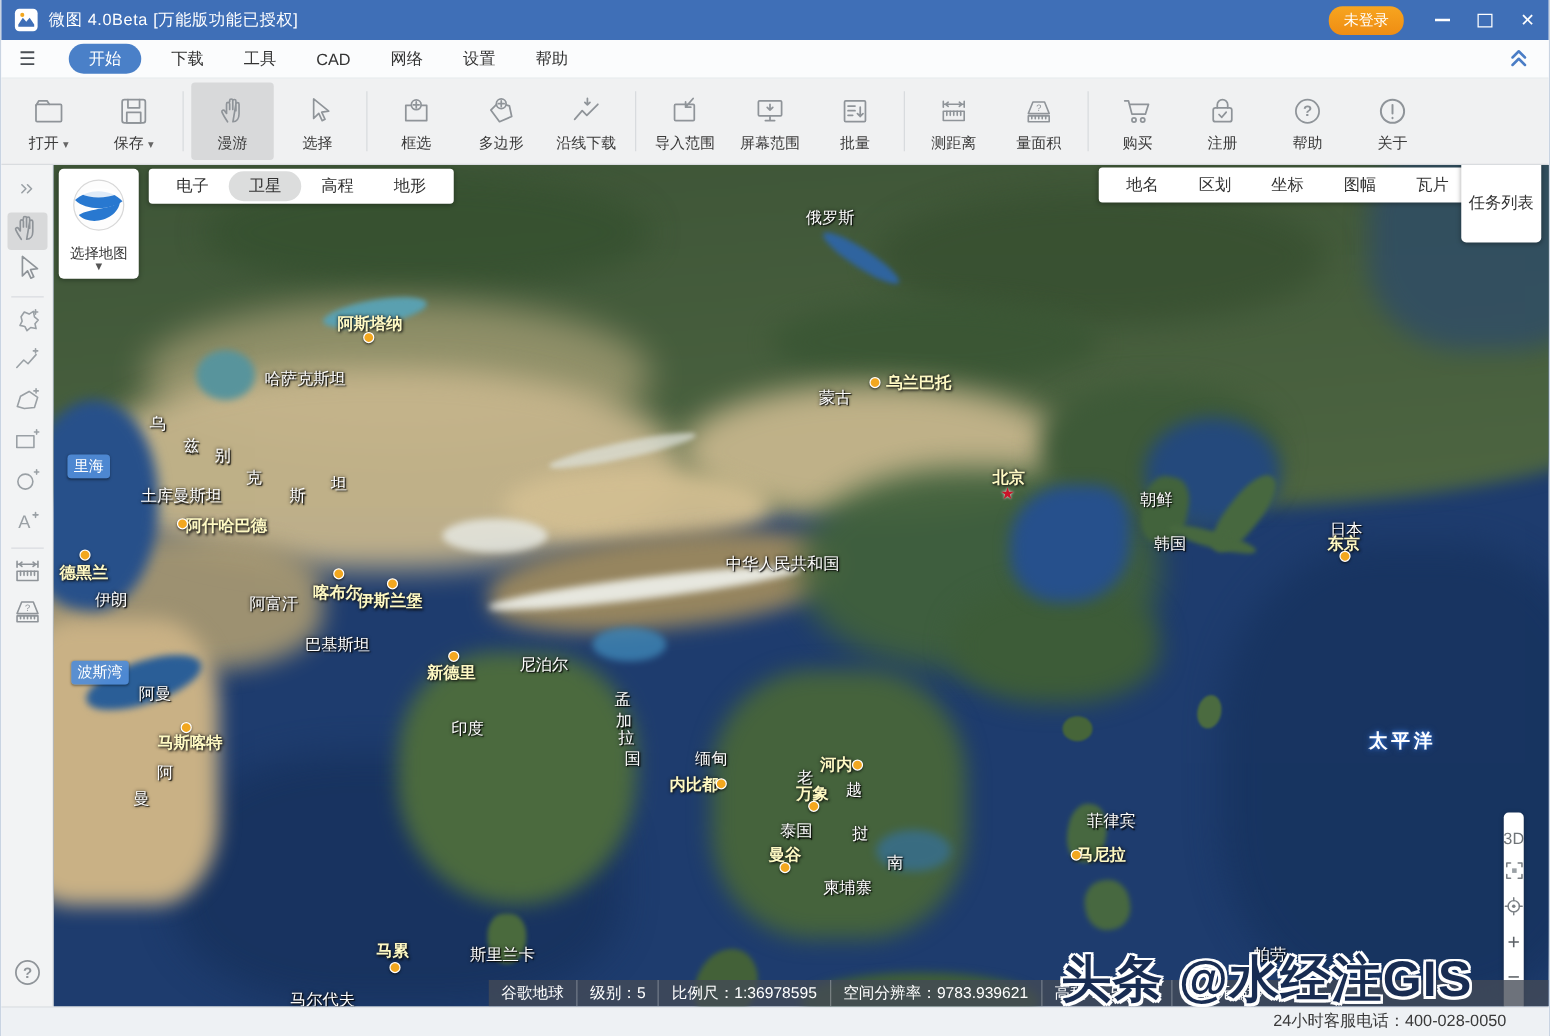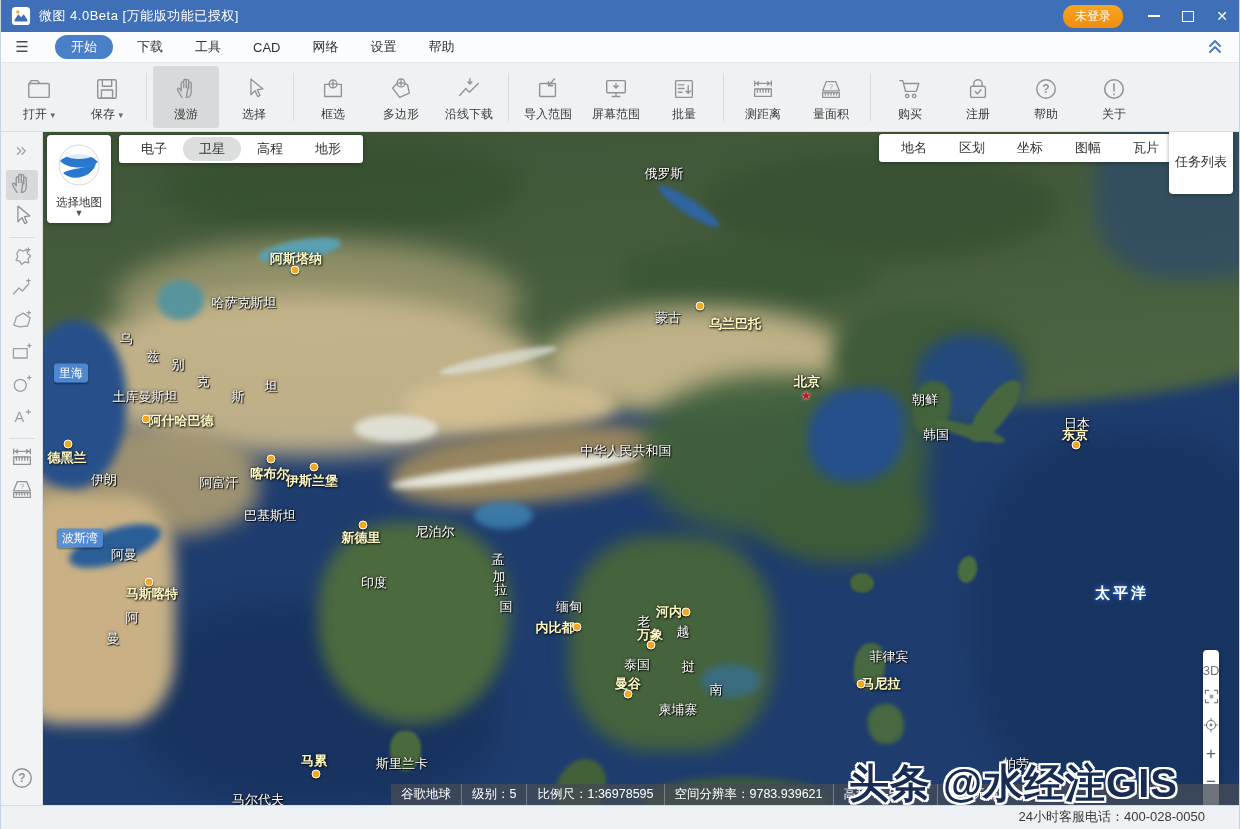--- a/index.html
+++ b/index.html
@@ -410,21 +410,21 @@
 
       <div id="labels">
           <span class="lbl place" style="left: 621px; top: 42px;">俄罗斯</span>
           <span class="lbl place" style="left: 201px; top: 171px;">哈萨克斯坦</span>
           <span class="lbl place" style="left: 625px; top: 186px;">蒙古</span>
           <span class="lbl place" style="left: 583px; top: 319px;">中华人民共和国</span>
           <span class="lbl place" style="left: 882px; top: 268px;">朝鲜</span>
           <span class="lbl place" style="left: 893px; top: 303px;">韩国</span>
           <span class="lbl place" style="left: 1034px; top: 292px;">日本</span>
           <span class="lbl place" style="left: 102px; top: 265px;">土库曼斯坦</span>
-          <span class="lbl place" style="left: 61px; top: 348px; font-family: Liberation Serif, serif;">伊朗</span>
+          <span class="lbl place" style="left: 46px; top: 348px; font-family: Liberation Serif, serif;">伊朗</span>
           <span class="lbl place" style="left: 176px; top: 351px;">阿富汗</span>
           <span class="lbl place" style="left: 227px; top: 384px;">巴基斯坦</span>
           <span class="lbl place" style="left: 392px; top: 400px;">尼泊尔</span>
           <span class="lbl place" style="left: 331px; top: 451px;">印度</span>
           <span class="lbl place" style="left: 526px; top: 475px;">缅甸</span>
           <span class="lbl place" style="left: 594px; top: 533px;">泰国</span>
           <span class="lbl place" style="left: 635px; top: 578px;">柬埔寨</span>
           <span class="lbl place" style="left: 846px; top: 525px;">菲律宾</span>
           <span class="lbl place" style="left: 359px; top: 632px;">斯里兰卡</span>
           <span class="lbl place" style="left: 81px; top: 423px;">阿曼</span>
@@ -440,21 +440,21 @@
           <span class="lbl place" style="left: 463px; top: 475px;">国</span>
           <span class="lbl place" style="left: 83px; top: 207px;">乌</span>
           <span class="lbl place" style="left: 110px; top: 225px;">兹</span>
           <span class="lbl place" style="left: 135px; top: 233px;">别</span>
           <span class="lbl place" style="left: 160px; top: 250px;">克</span>
           <span class="lbl place" style="left: 195px; top: 265px;">斯</span>
           <span class="lbl place" style="left: 228px; top: 255px;">坦</span>
           <span class="lbl place" style="left: 89px; top: 486px;">阿</span>
           <span class="lbl place" style="left: 70px; top: 507px;">曼</span>
           <span class="lbl capital" style="left: 253px; top: 127px;">阿斯塔纳</span>
-          <span class="lbl capital" style="left: 692px; top: 192px;">乌兰巴托</span>
+          <span class="lbl capital" style="left: 692px; top: 174px;">乌兰巴托</span>
           <span class="lbl capital" style="left: 764px; top: 250px;">北京</span>
           <span class="lbl capital" style="left: 1032px; top: 303px;">东京</span>
           <span class="lbl capital" style="left: 138px; top: 289px;">阿什哈巴德</span>
           <span class="lbl capital" style="left: 24px; top: 326px; text-align: center;">德黑兰</span>
           <span class="lbl capital" style="left: 227px; top: 342px;">喀布尔</span>
           <span class="lbl capital" style="left: 269px; top: 349px;">伊斯兰堡</span>
           <span class="lbl capital" style="left: 318px; top: 406px;">新德里</span>
           <span class="lbl capital" style="left: 512px; top: 496px;">内比都</span>
           <span class="lbl capital" style="left: 626px; top: 480px;">河内</span>
           <span class="lbl capital" style="left: 607px; top: 503px;">万象</span>

